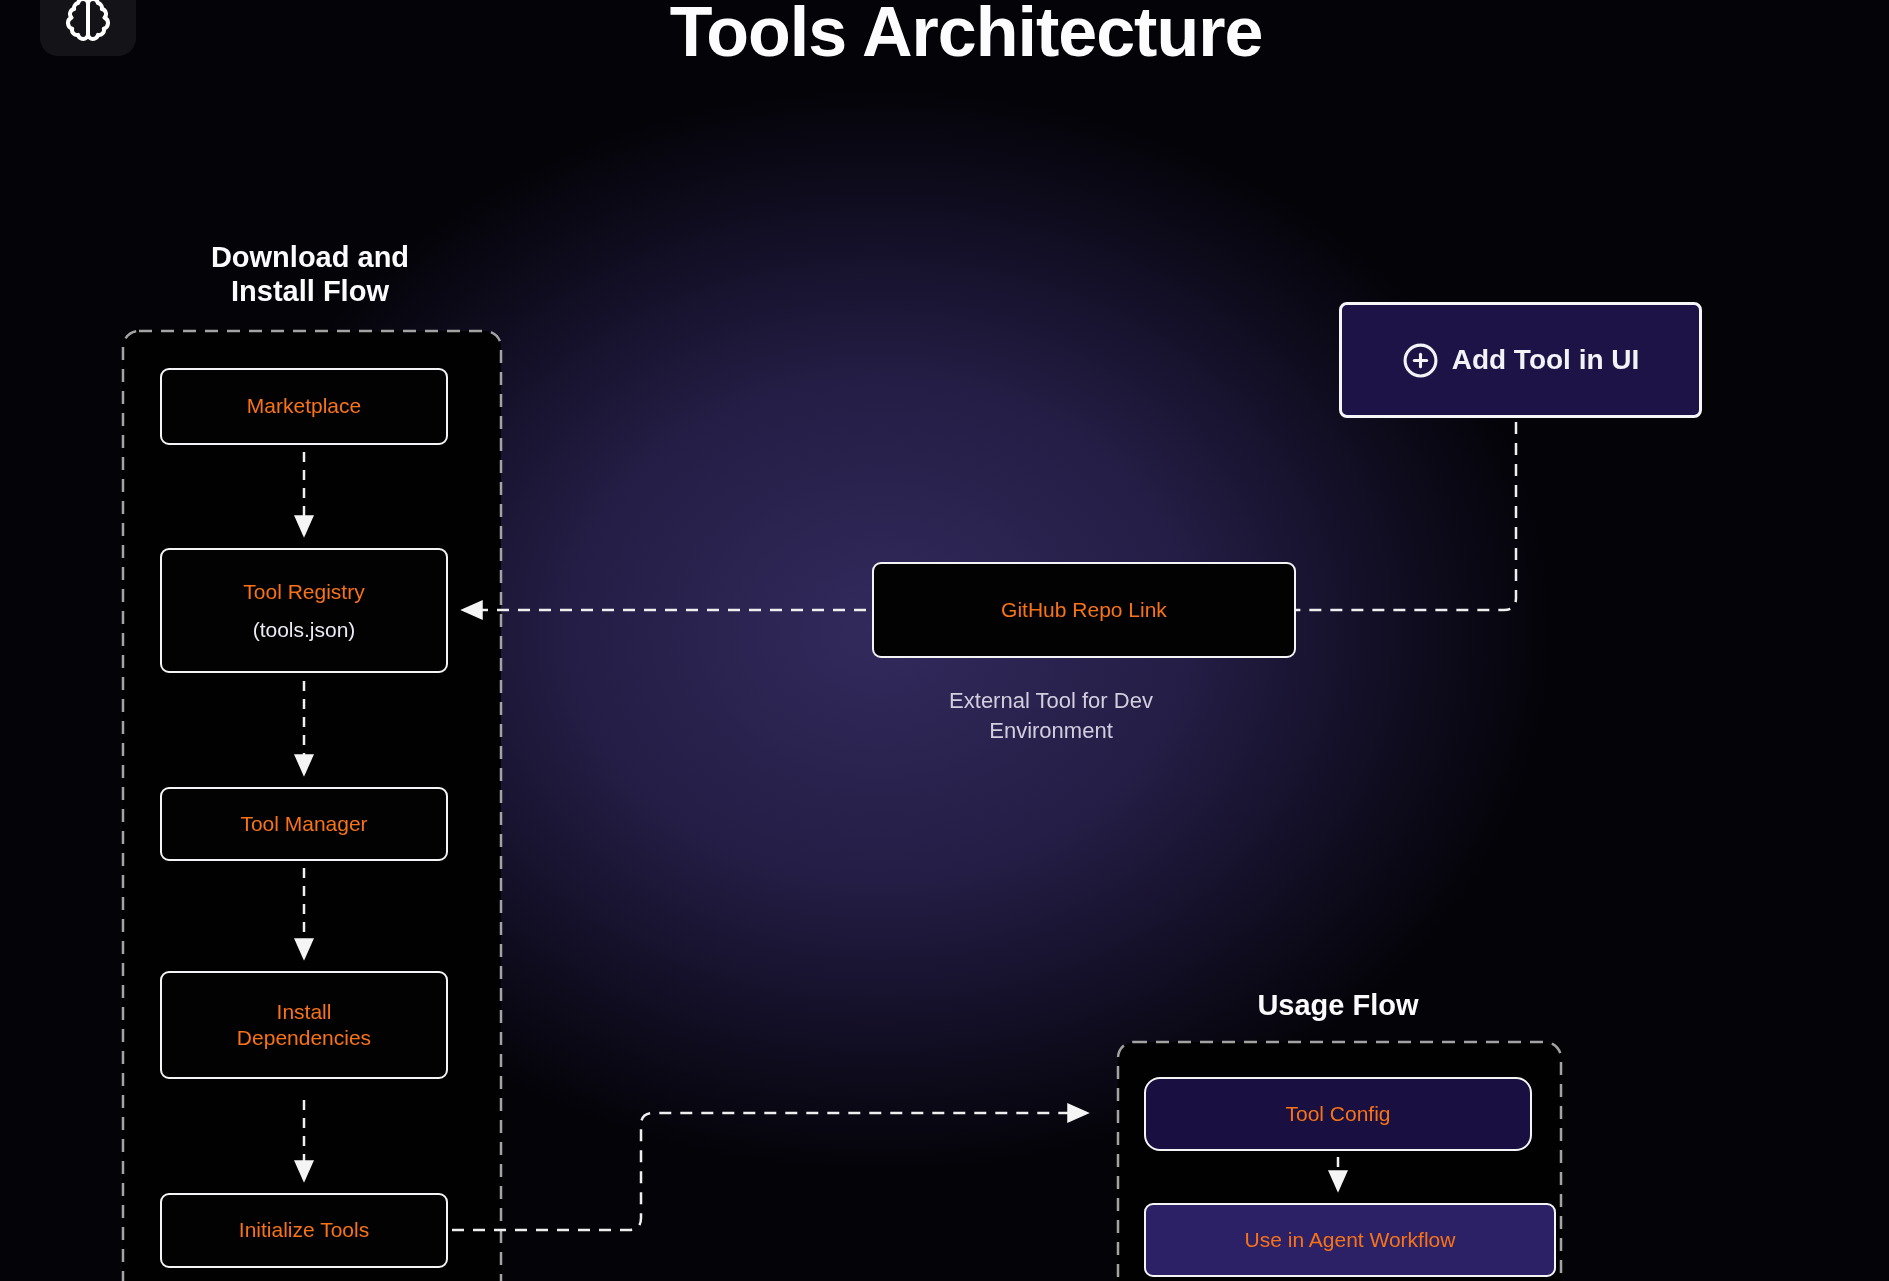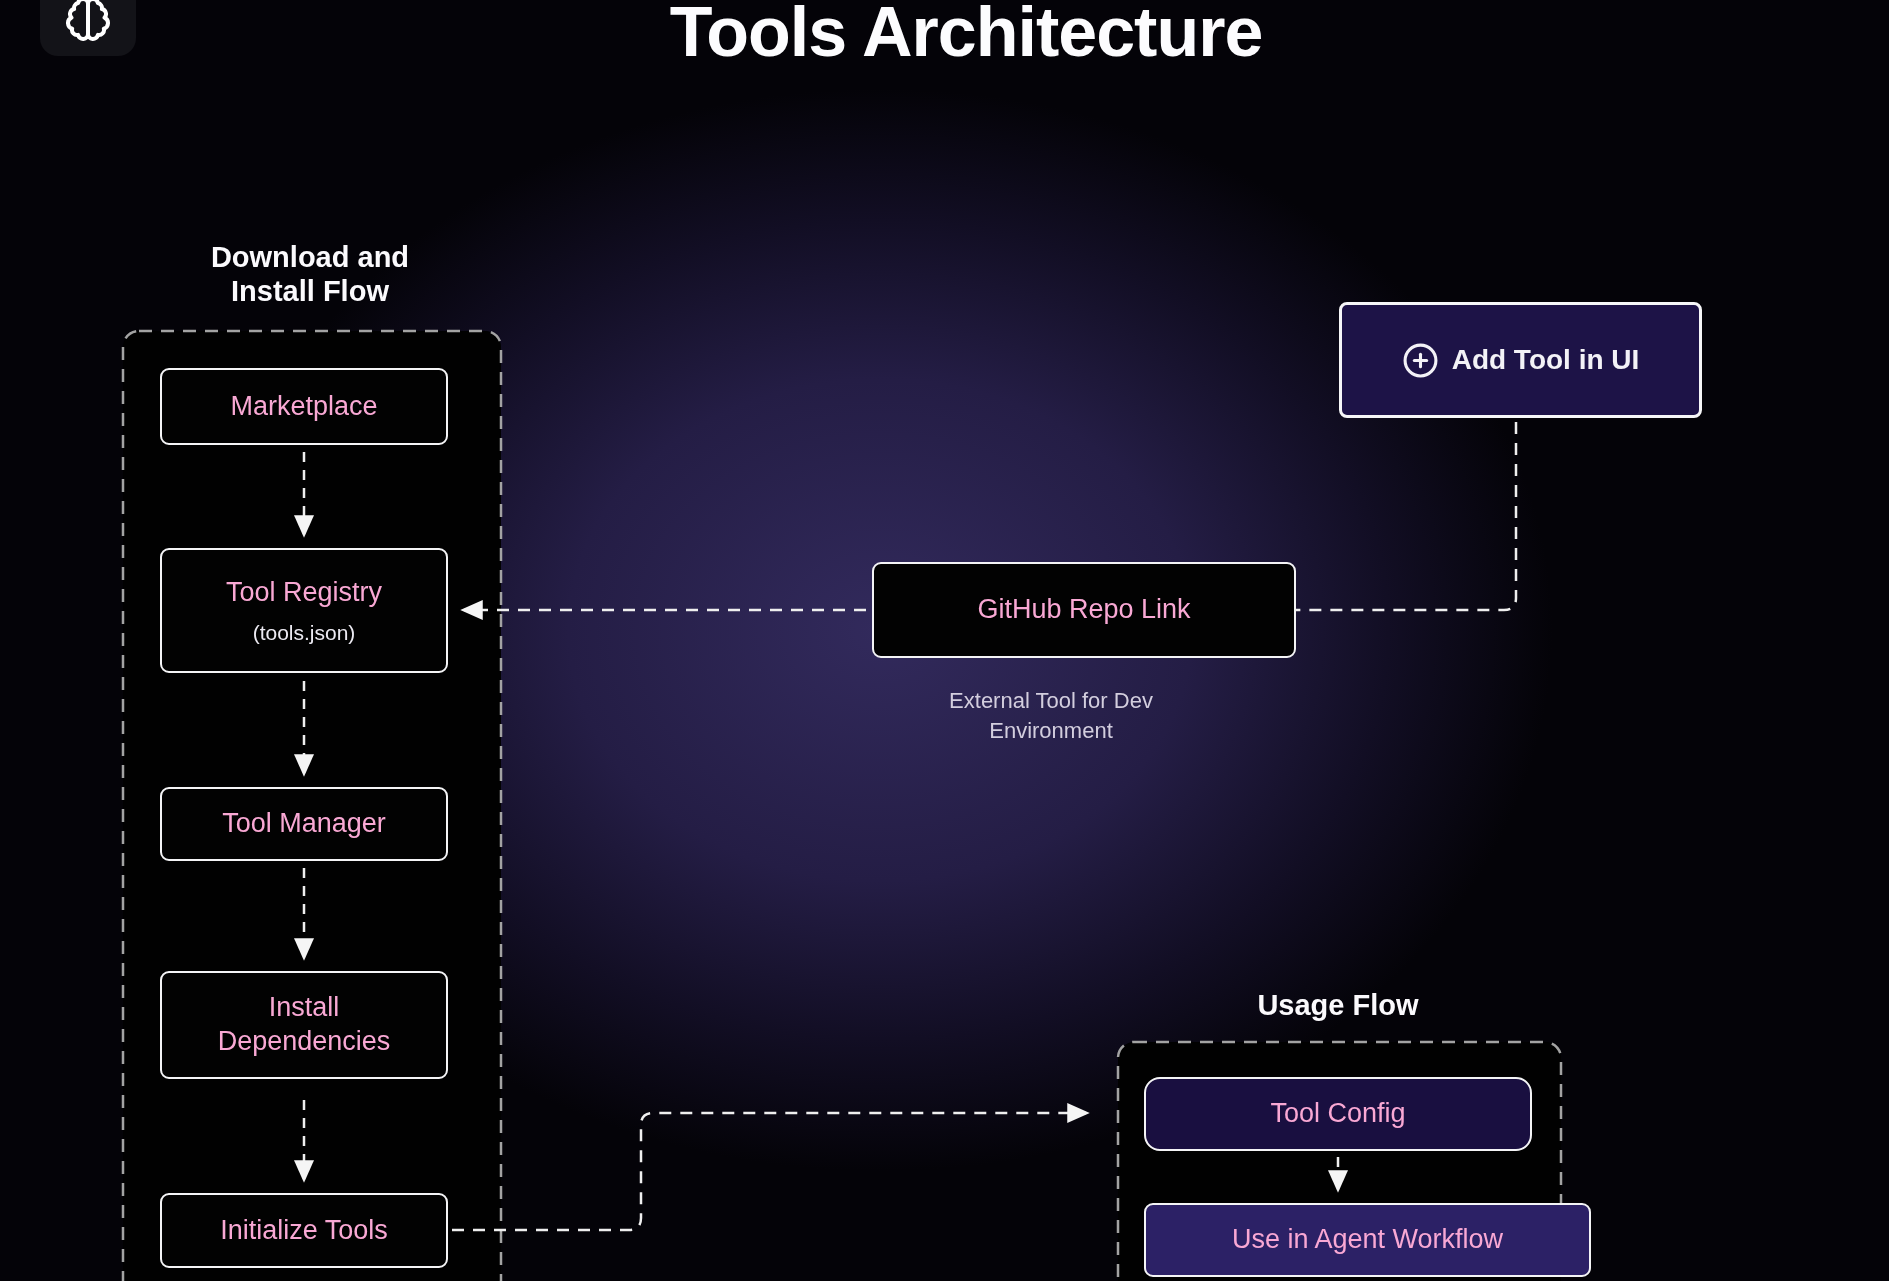--- a/index.html
+++ b/index.html
@@ -32,23 +32,23 @@
     flex-direction: column;
     align-items: center;
     justify-content: center;
     border: 2.5px solid #f4f4f6;
     border-radius: 9px;
     background: #020202;
     text-align: center;
     box-sizing: border-box;
   }
   .node .label {
-    font-size: 27px;
+    font-size: 21px;
     font-weight: 400;
-    color: #f9a8d4;
+    color: #f97316;
     line-height: 1.25;
   }
   .node .sublabel {
     font-size: 21px;
     font-weight: 400;
     color: #eceaf2;
     margin-top: 12px;
   }
   .node.fill-purple-dark { background: #190f40; border-radius: 16px; }
   .node.fill-purple      { background: #2c2166; }
@@ -201,17 +201,17 @@
   <div id="github-caption">
     <span class="caption-wrap">External Tool for Dev Environment</span>
   </div>
 
   <div class="flow-label" style="left:1338px; top:988px;">Usage Flow</div>
 
   <div class="node fill-purple-dark" style="left:1144px; top:1077px; width:388px; height:74px;">
     <span class="label">Tool Config</span>
   </div>
 
-  <div class="node fill-purple" style="left:1144px; top:1203px; width:447px; height:74px;">
+  <div class="node fill-purple" style="left:1144px; top:1203px; width:412px; height:74px;">
     <span class="label">Use in Agent Workflow</span>
   </div>
 
 </div>
 
 </body></html>

